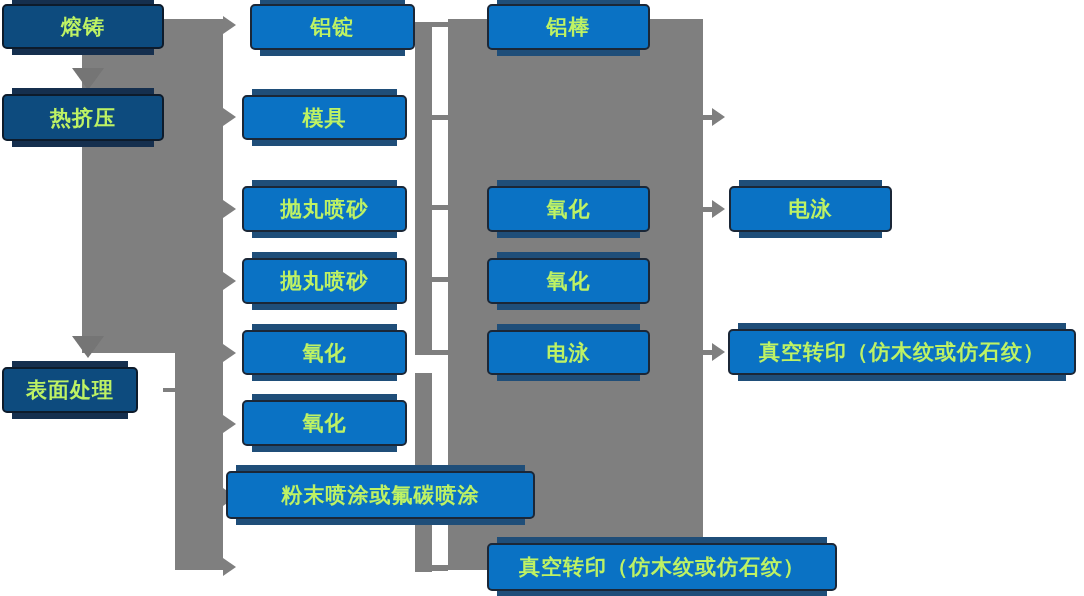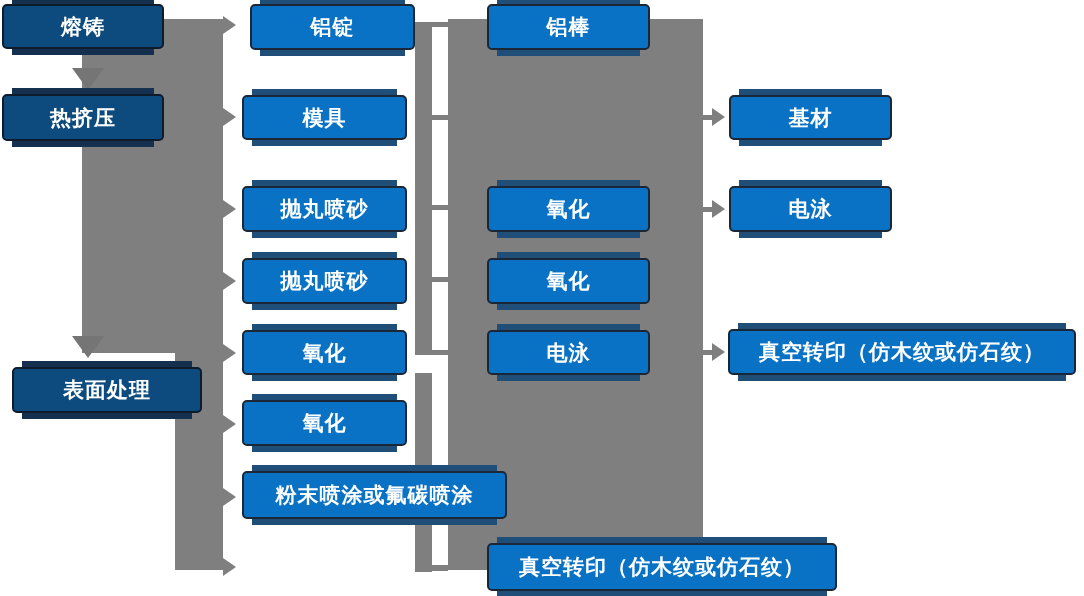--- a/index.html
+++ b/index.html
@@ -28,21 +28,21 @@
   .node{position:absolute;}
   .node .shadow{
     position:absolute;top:-6px;bottom:-6px;left:10px;right:10px;
     background:#1F4E79;
   }
   .node .face{
     position:absolute;left:0;top:0;right:0;bottom:0;
     background:#0A72C4;
     border:2px solid #1B2737;
     border-radius:5px;
-    color:#ffffff;
+    color:#bef264;
     display:flex;align-items:center;justify-content:center;
     font-size:21px;font-weight:600;letter-spacing:1px;
     white-space:nowrap;
   }
   .node.dark .shadow{background:#152F4E;}
   .node.dark .face{background:#0D4B7E;border-color:#0D1B2B;}
 </style>
 </head>
 <body>
 
@@ -81,21 +81,21 @@
   <div class="arrow-down" style="left:72px;top:336px;"></div>
 
   <div class="node dark" style="left:2px;top:4px;width:162px;height:45px;">
     <div class="shadow"></div>
     <div class="face">熔铸</div>
   </div>
   <div class="node dark" style="left:2px;top:94px;width:162px;height:47px;text-align:right;">
     <div class="shadow"></div>
     <div class="face">热挤压</div>
   </div>
-  <div class="node dark" style="left:12px;top:367px;width:190px;height:46px;">
+  <div class="node dark" style="left:2px;top:367px;width:136px;height:46px;">
     <div class="shadow"></div>
     <div class="face">表面处理</div>
   </div>
 
   <div class="node" style="left:250px;top:4px;width:165px;height:46px;">
     <div class="shadow"></div>
     <div class="face">铝锭</div>
   </div>
   <div class="node" style="left:242px;top:95px;width:165px;height:45px;">
     <div class="shadow"></div>
@@ -110,21 +110,21 @@
     <div class="face">抛丸喷砂</div>
   </div>
   <div class="node" style="left:242px;top:330px;width:165px;height:45px;">
     <div class="shadow"></div>
     <div class="face">氧化</div>
   </div>
   <div class="node" style="left:242px;top:400px;width:165px;height:46px;">
     <div class="shadow"></div>
     <div class="face">氧化</div>
   </div>
-  <div class="node" style="left:242px;top:471px;width:265px;height:48px;">
+  <div class="node" style="left:226px;top:471px;width:265px;height:48px;padding-left:44px;">
     <div class="shadow"></div>
     <div class="face">粉末喷涂或氟碳喷涂</div>
   </div>
 
   <div class="node" style="left:487px;top:4px;width:163px;height:46px;">
     <div class="shadow"></div>
     <div class="face">铝棒</div>
   </div>
   <div class="node" style="left:487px;top:186px;width:163px;height:46px;">
     <div class="shadow"></div>
@@ -136,24 +136,20 @@
   </div>
   <div class="node" style="left:487px;top:330px;width:163px;height:45px;">
     <div class="shadow"></div>
     <div class="face">电泳</div>
   </div>
   <div class="node" style="left:487px;top:543px;width:350px;height:48px;">
     <div class="shadow"></div>
     <div class="face">真空转印（仿木纹或仿石纹）</div>
   </div>
 
-  <div class="node" style="left:729px;top:95px;width:163px;height:45px;">
-    <div class="shadow"></div>
-    <div class="face">基材</div>
-  </div>
   <div class="node" style="left:729px;top:186px;width:163px;height:46px;">
     <div class="shadow"></div>
     <div class="face">电泳</div>
   </div>
   <div class="node" style="left:728px;top:329px;width:348px;height:46px;">
     <div class="shadow"></div>
     <div class="face">真空转印（仿木纹或仿石纹）</div>
   </div>
 
 </div>

